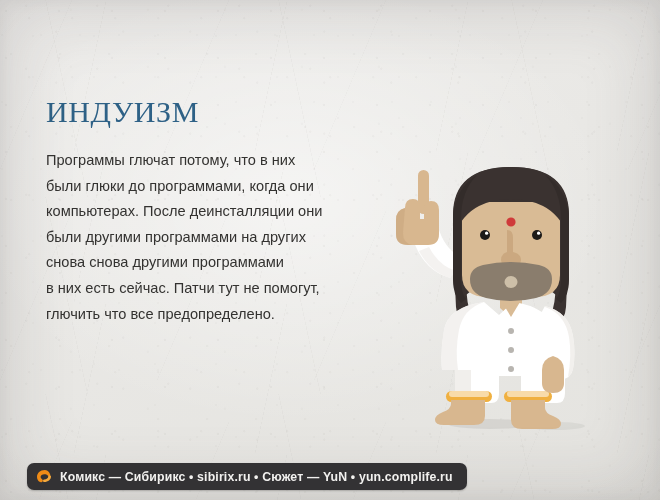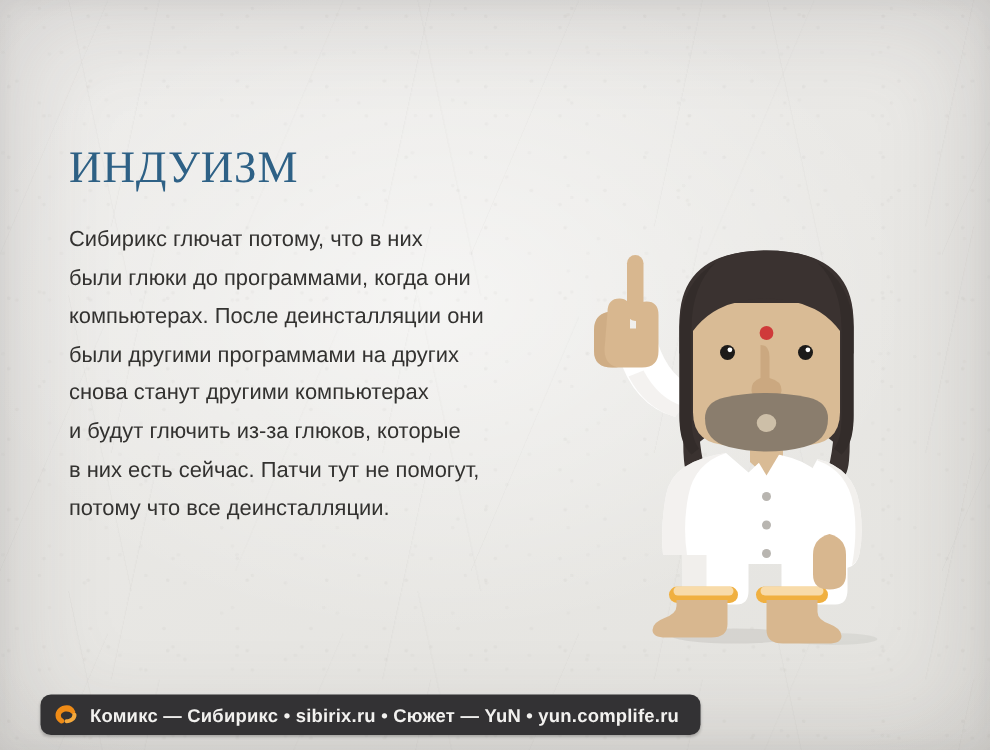--- a/index.html
+++ b/index.html
@@ -166,28 +166,27 @@
         <path d="M165 146 q24 6 28 30 q3 18 0 33 q-2 10 -12 10 q-9 0 -9 -10 v-26 q-1 -18 -13 -26 z" fill="#ffffff"></path>
         <path d="M165 146 q24 6 28 30 q3 18 0 33 q-1 5 -5 8 q4 -22 1 -40 q-4 -23 -24 -30 z" fill="#eceae6" opacity=".7"></path>
         <path d="M173 196 q-11 3 -11 14 v13 q0 10 11 10 q11 0 11 -10 v-13 q0 -11 -11 -14 z" fill="#d8b78f"></path>
       </g>
     </svg>
   </div>
 
   <div class="title">ИНДУИЗМ</div>
 
   <div class="body-copy">
-    <p>Сибирикс глючат потому, что в них</p>
+    <p>Программы глючат потому, что в них</p>
     <p>были глюки до программами, когда они</p>
     <p>компьютерах. После деинсталляции они</p>
     <p>были другими программами на других</p>
-    <p>снова станут другими компьютерах</p>
-    <p>и будут глючить из-за глюков, которые</p>
+    <p>снова снова другими программами</p>
     <p>в них есть сейчас. Патчи тут не помогут,</p>
-    <p>потому что все деинсталляции.</p>
+    <p>глючить что все предопределено.</p>
   </div>
 
   <div class="vignette"></div>
 
   <div class="footer">
     <svg class="logo-mark" viewBox="0 0 17 15" aria-hidden="true">
       <path d="M8.6 1.1C4.2 1.1 1 4.1 1 7.9c0 2.5 1.4 4.4 3.3 5.2 1 .4 2 .1 2.4-.8.4-.9 0-1.8-.9-2.3-.8-.5-1.2-1.2-1.2-2 0-1.5 1.6-2.7 3.8-2.7 1.5 0 2.6.5 3.3 1.3.5.6 1.3.7 1.9.3.6-.4.8-1.2.4-1.9C13 2.4 11 1.1 8.6 1.1z" fill="#ef8b16"></path>
       <path d="M13.6 6.2c-.8 0-1.4.6-1.4 1.4 0 1.6-1.7 2.9-3.9 2.9-.7 0-1.3.6-1.3 1.3s.6 1.3 1.3 1.3c3.7 0 6.7-2.4 6.7-5.5 0-.8-.6-1.4-1.4-1.4z" fill="#f5a93c"></path>
     </svg>
     <span class="footer-text">Комикс — Сибирикс • sibirix.ru • Сюжет — YuN • yun.complife.ru</span>

